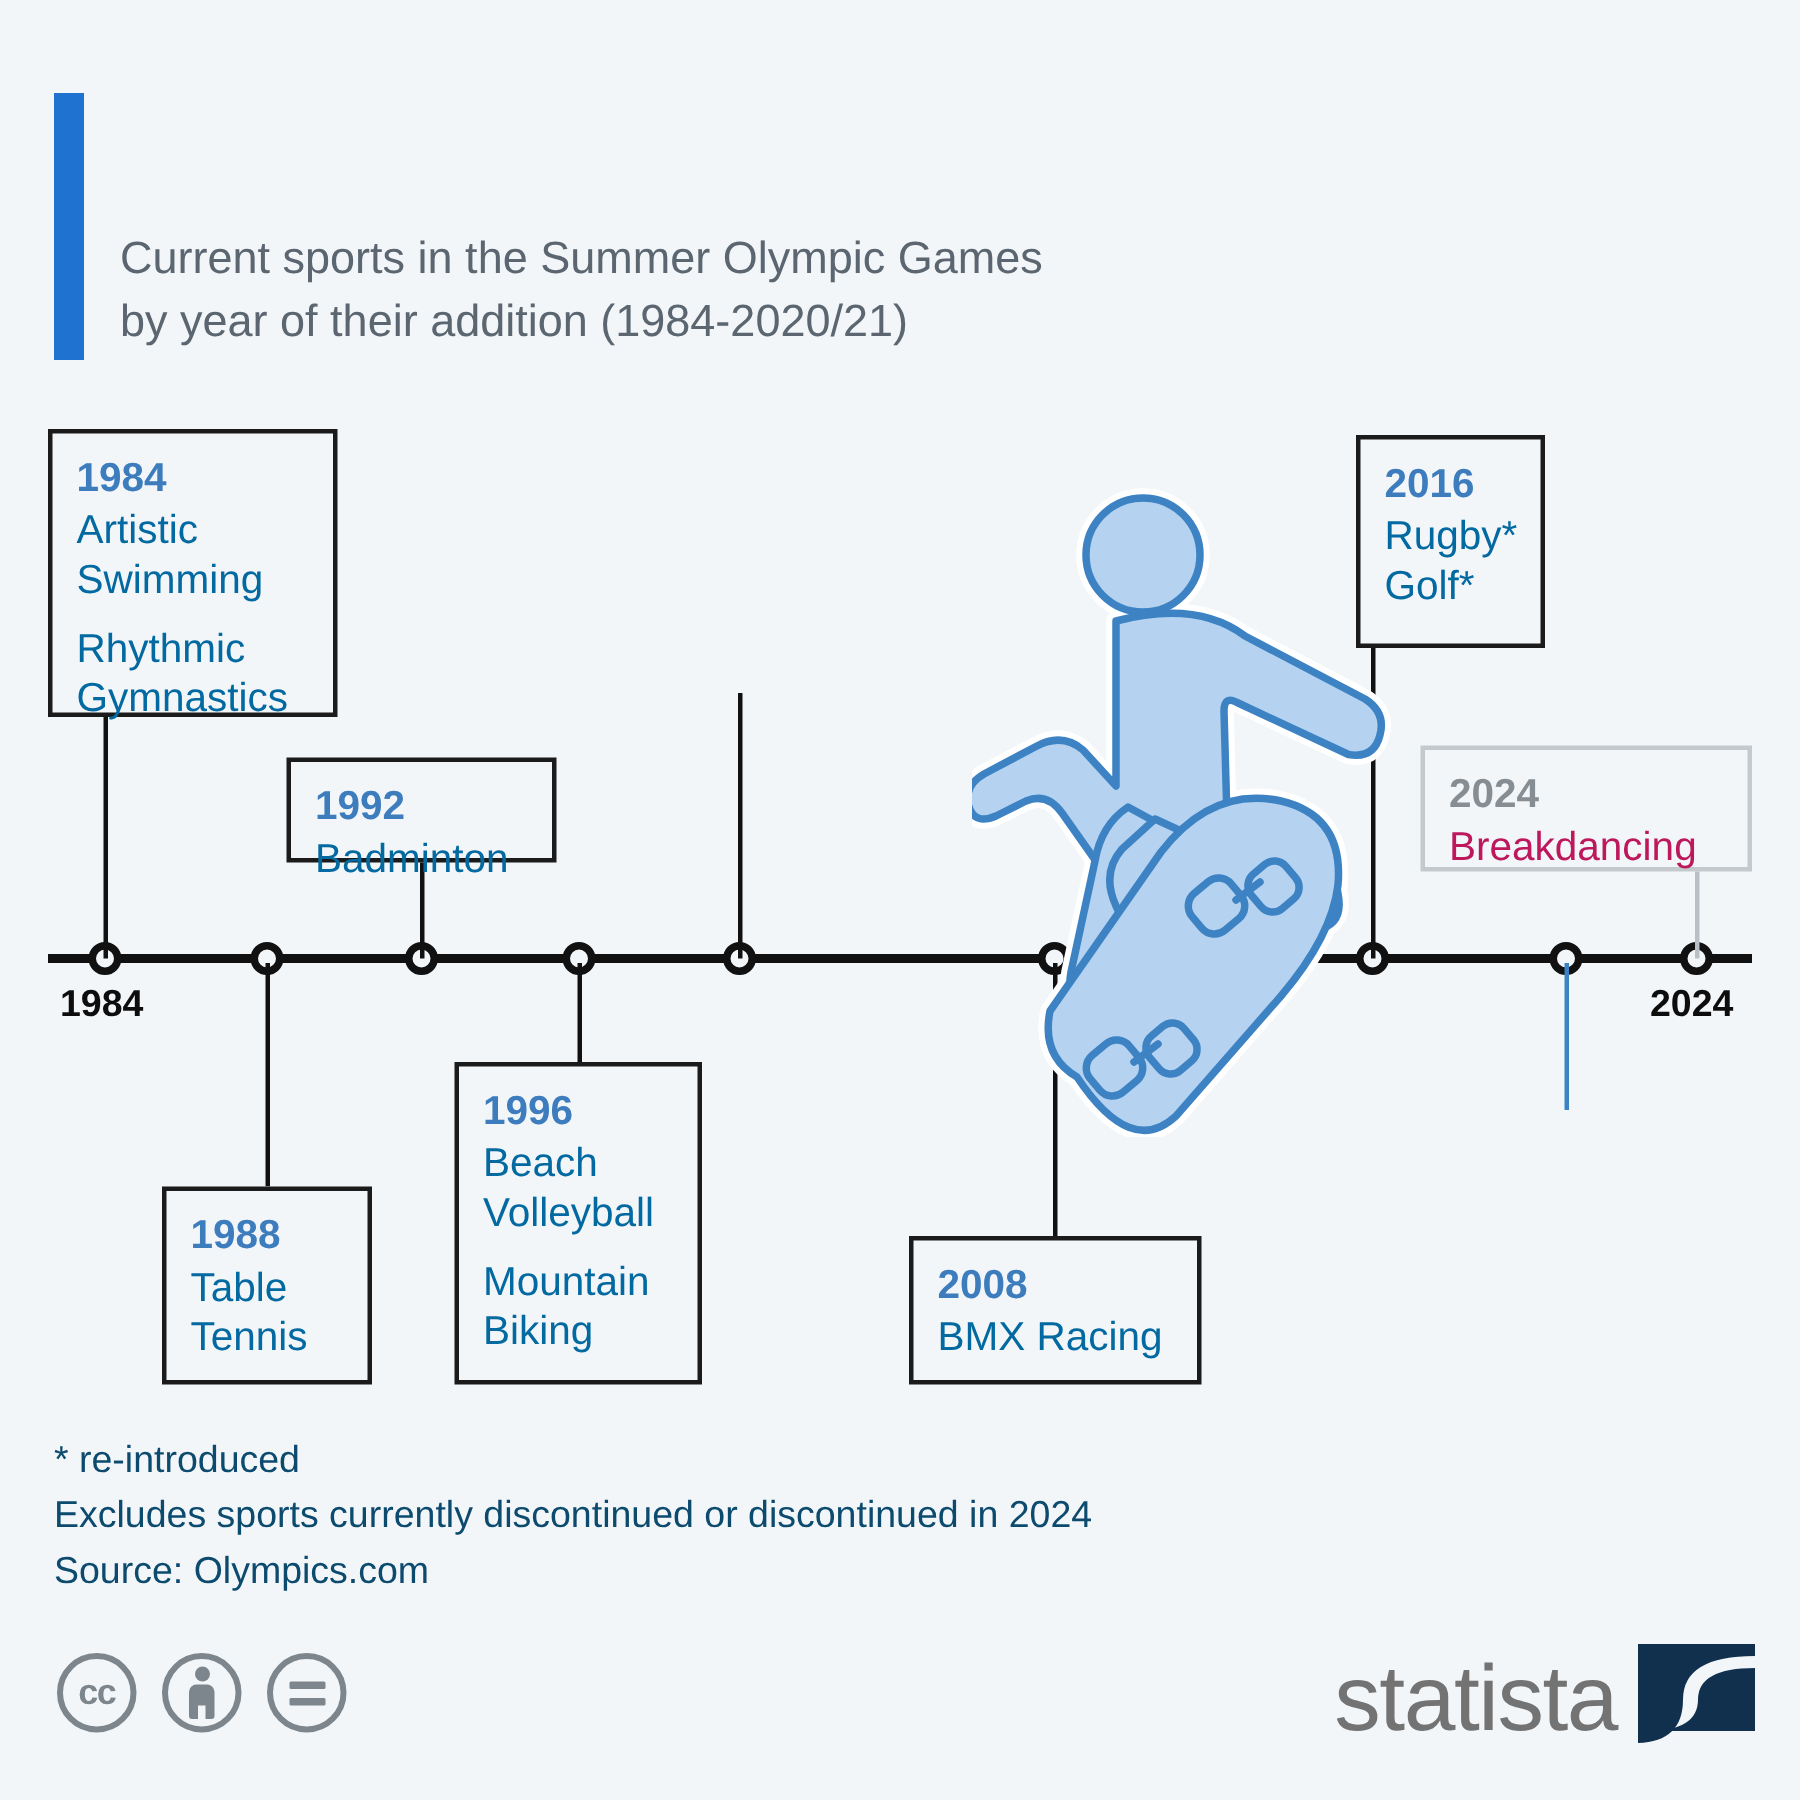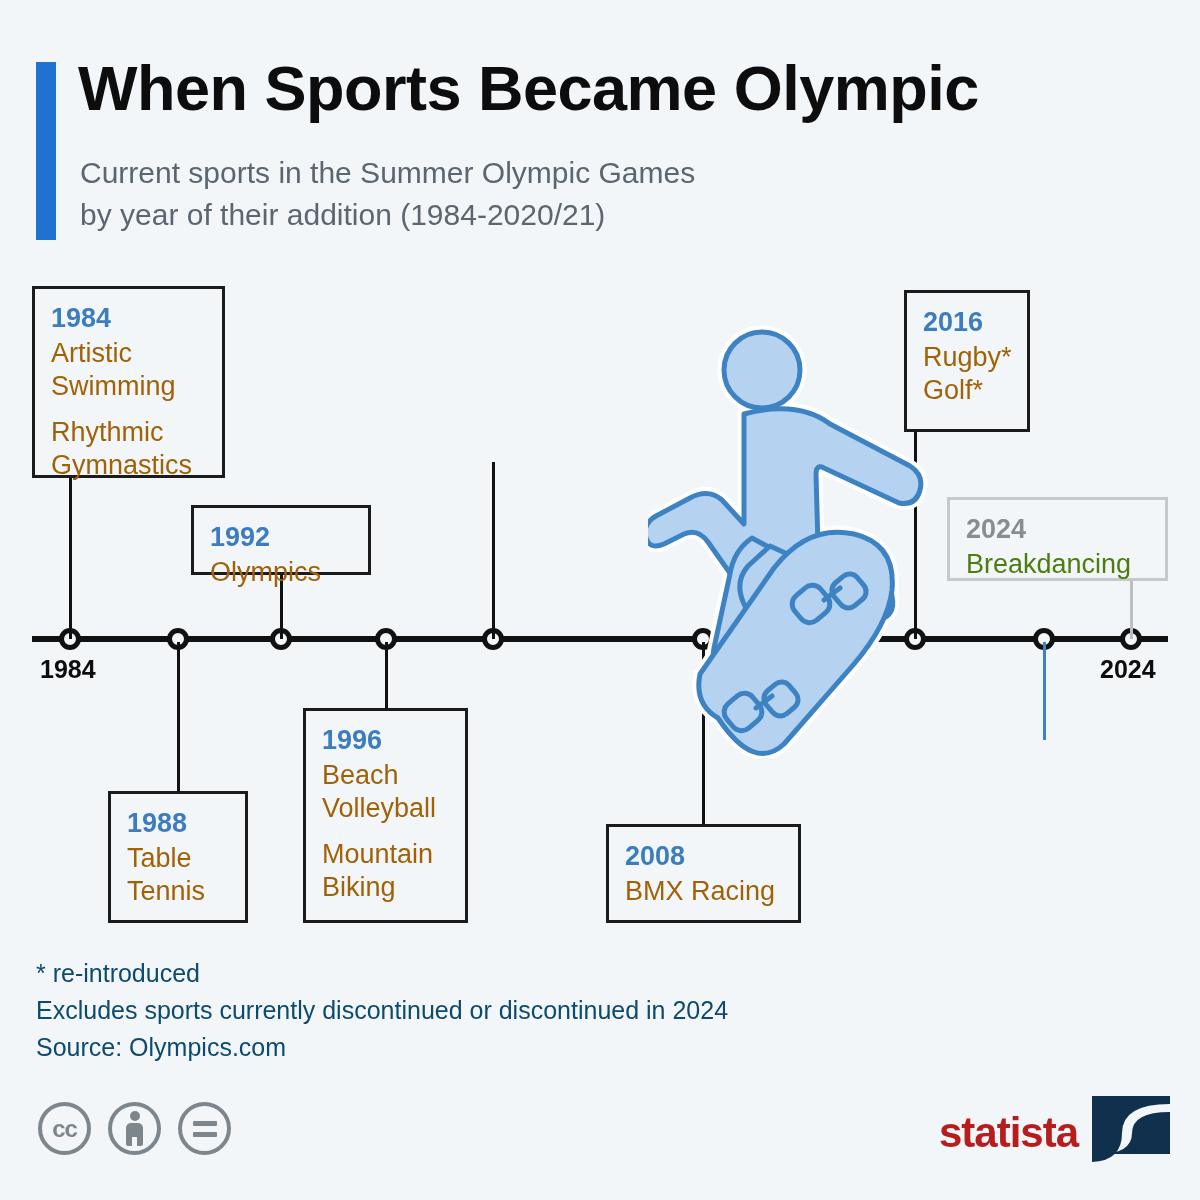--- a/index.html
+++ b/index.html
@@ -97,30 +97,30 @@
   .box .year {
     font-size: 27px;
     font-weight: bold;
     color: #3d7cbd;
     line-height: 34px;
     margin-bottom: 2px;
   }
   .box .sport {
     font-size: 27px;
     line-height: 33px;
-    color: #a16207;
+    color: #0369a1;
     white-space: pre-line;
   }
   .box .sport + .sport { margin-top: 13px; }
 
   .box.muted {
     border-color: #c3c9cd;
   }
   .box.muted .year { color: #868e94; }
-  .box.muted .sport { color: #4d7c0f; }
+  .box.muted .sport { color: #be185d; }
 
   .box.highlight { border-color: #3d83c4; }
 
   
   .illustration {
     position: absolute;
     left: 648px;
     top: 318px;
     width: 320px;
     height: 440px;
@@ -187,34 +187,33 @@
 
   .logo {
     position: absolute;
     right: 30px;
     top: 1096px;
     display: flex;
     align-items: center;
     gap: 14px;
   }
   .logo-text {
-    font-size: 42px;
-    font-weight: bold;
-    color: #b91c1c;
+    font-size: 62px;
+    font-weight: normal;
+    color: #737373;
     letter-spacing: -1px;
     line-height: 62px;
   }
 </style>
 </head>
 <body>
 
 <div class="canvas">
 
   <div class="accent-bar"></div>
-  <div class="title">When Sports Became Olympic</div>
   <div class="subtitle">Current sports in the Summer Olympic Games
 by year of their addition (1984-2020/21)</div>
 
   <div class="axis"></div>
 
   <div class="tick" style="left:70px;"></div>
   <div class="tick" style="left:178px;"></div>
   <div class="tick" style="left:281px;"></div>
   <div class="tick" style="left:386px;"></div>
   <div class="tick" style="left:493px;"></div>
@@ -240,21 +239,21 @@
   <div class="box" style="left:32px; top:286px; width:193px; height:192px;">
     <div class="year">1984</div>
     <div class="sport">Artistic
 Swimming</div>
     <div class="sport">Rhythmic
 Gymnastics</div>
   </div>
 
   <div class="box" style="left:191px; top:505px; width:180px; height:70px;">
     <div class="year">1992</div>
-    <div class="sport">Olympics</div>
+    <div class="sport">Badminton</div>
   </div>
 
 
   <div class="box" style="left:904px; top:290px; width:126px; height:142px;">
     <div class="year">2016</div>
     <div class="sport">Rugby*
 Golf*</div>
   </div>
 
   <div class="box muted" style="left:947px; top:497px; width:221px; height:84px;">

